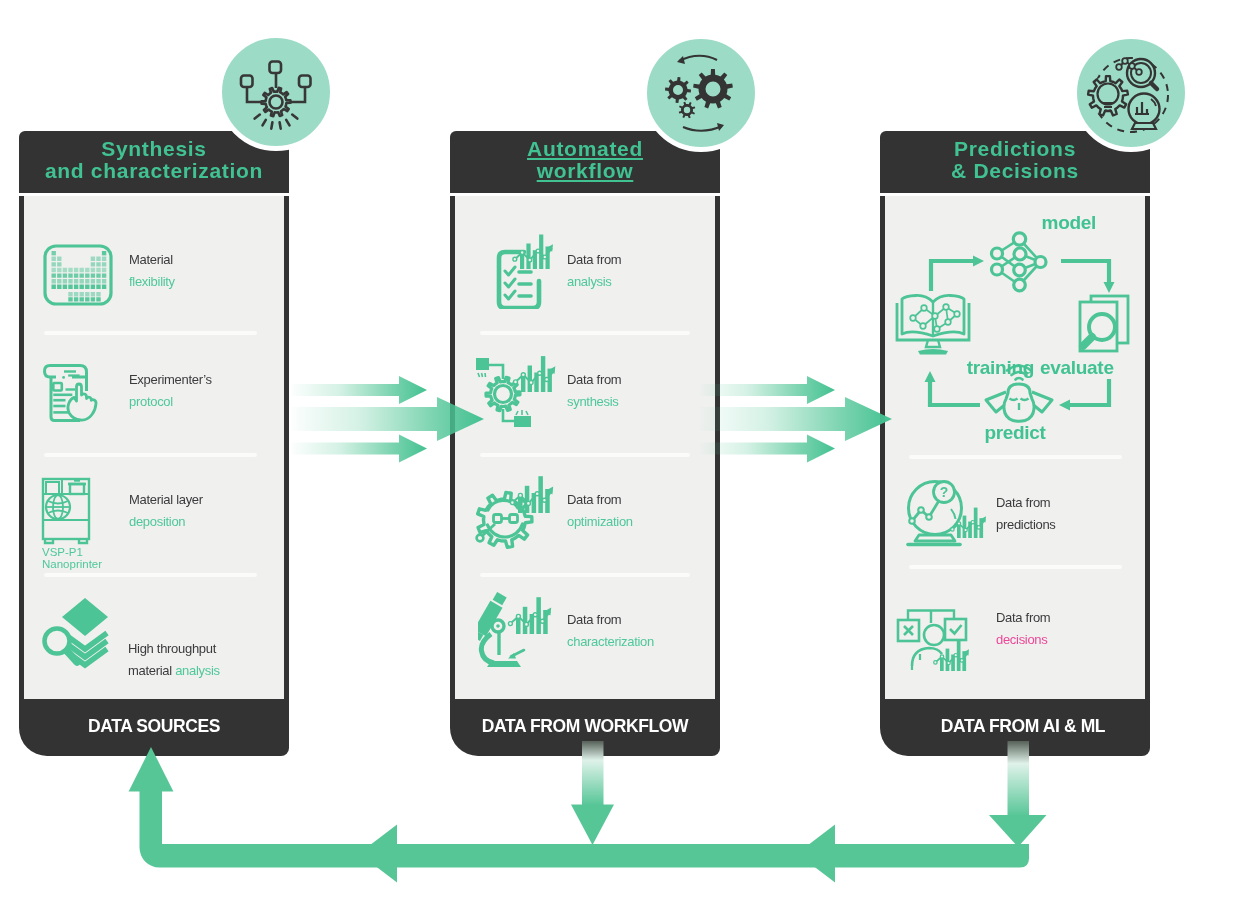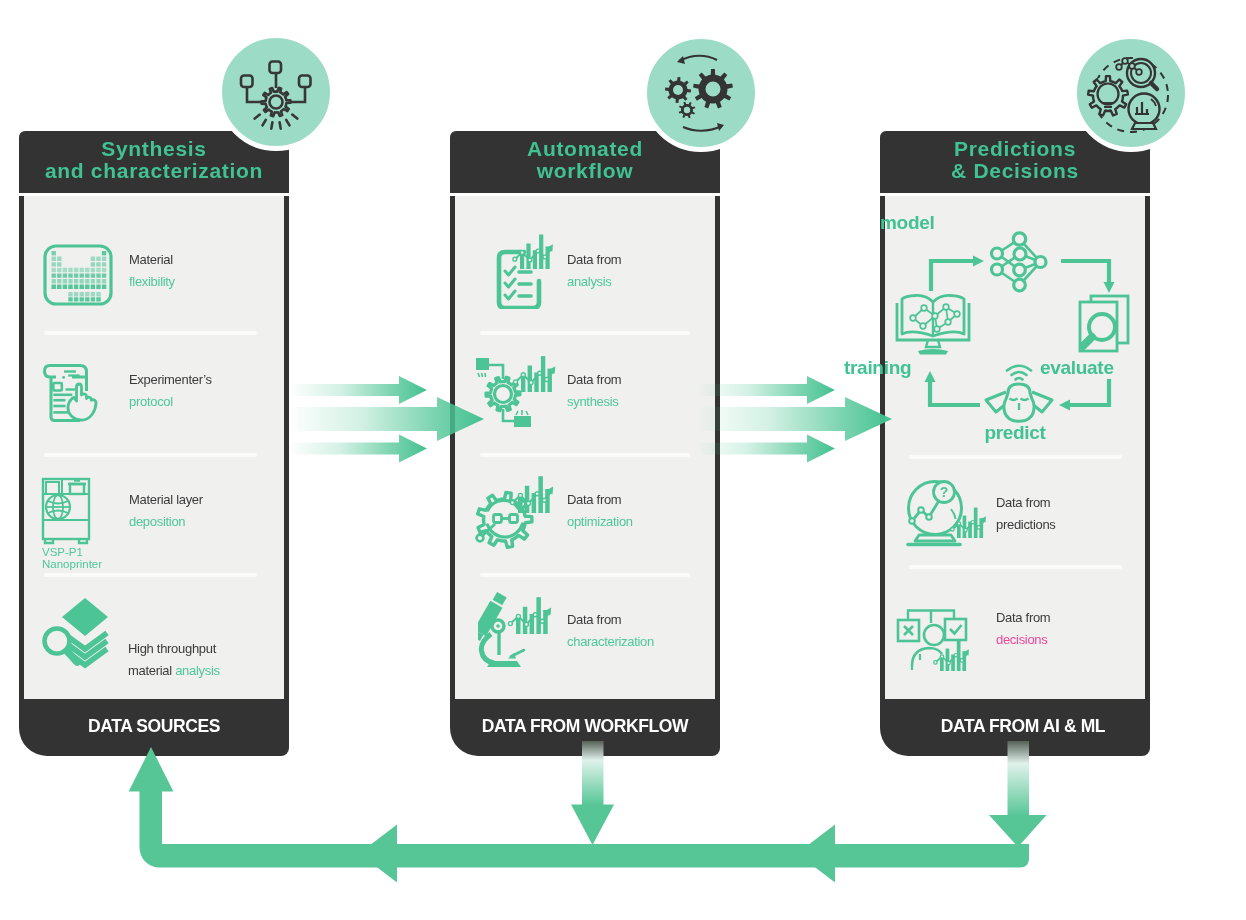--- a/index.html
+++ b/index.html
@@ -11,21 +11,21 @@
 .npl{color:#4ec89a;font-weight:normal;font-size:11.5px;line-height:12px;position:absolute}
 </style></head><body>
 
 <div class="abs" style="left:19px;top:131px;width:270px;height:62px;background:#333333;border-radius:6px 6px 0 0"></div>
 <div class="abs hdr" style="left:19px;top:131px;width:270px;height:62px;">Synthesis<br>and characterization</div>
 <div class="abs" style="left:19px;top:196px;width:270px;height:503px;background:#333333"></div>
 <div class="abs" style="left:24px;top:196px;width:260px;height:503px;background:#f0f0ef"></div>
 <div class="abs" style="left:19px;top:699px;width:270px;height:57px;background:#333333;border-radius:0 0 8px 28px"></div>
 
 <div class="abs" style="left:450px;top:131px;width:270px;height:62px;background:#333333;border-radius:6px 6px 0 0"></div>
-<div class="abs hdr" style="left:450px;top:131px;width:270px;height:58px;">Automated<br>workflow</div>
+<div class="abs hdr" style="left:450px;top:131px;width:270px;height:58px;text-decoration:underline;">Automated<br>workflow</div>
 <div class="abs" style="left:450px;top:196px;width:270px;height:503px;background:#333333"></div>
 <div class="abs" style="left:455px;top:196px;width:260px;height:503px;background:#f0f0ef"></div>
 <div class="abs" style="left:450px;top:699px;width:270px;height:57px;background:#333333;border-radius:0 0 8px 28px"></div>
 
 <div class="abs" style="left:880px;top:131px;width:270px;height:62px;background:#333333;border-radius:6px 6px 0 0"></div>
 <div class="abs hdr" style="left:880px;top:131px;width:270px;height:62px;">Predictions<br>&amp; Decisions</div>
 <div class="abs" style="left:880px;top:196px;width:270px;height:503px;background:#333333"></div>
 <div class="abs" style="left:885px;top:196px;width:260px;height:503px;background:#f0f0ef"></div>
 <div class="abs" style="left:880px;top:699px;width:270px;height:57px;background:#333333;border-radius:0 0 8px 28px"></div>
 <div class="abs ftr" style="left:19px;top:716px">DATA SOURCES</div>
@@ -305,22 +305,22 @@
     <path d="M139 207 L139 214" stroke="#4cc496" stroke-width="2.4"></path>
     <path d="M51 95 L51 65 L93 65" stroke="#4cc496" stroke-width="4.2" fill="none"></path>
     <path d="M93 59.5 L104 65 L93 70.5 Z" fill="#4cc496"></path>
     <path d="M181 65 L229 65 L229 86" stroke="#4cc496" stroke-width="4.2" fill="none"></path>
     <path d="M223.5 86 L229 97 L234.5 86 Z" fill="#4cc496"></path>
     <path d="M229 183 L229 209 L190 209" stroke="#4cc496" stroke-width="4.2" fill="none"></path>
     <path d="M190 203.5 L179 209 L190 214.5 Z" fill="#4cc496"></path>
     <path d="M100 209 L50 209 L50 186" stroke="#4cc496" stroke-width="4.2" fill="none"></path>
     <path d="M44.5 186 L50 175 L55.5 186 Z" fill="#4cc496"></path>
   </svg>
-<div class="cyc" style="left:880px;top:212px;width:216px;text-align:left">model</div>
-<div class="cyc" style="left:844px;top:357px;width:110px;text-align:left">training</div>
+<div class="cyc" style="left:880px;top:212px;width:216px;text-align:right">model</div>
+<div class="cyc" style="left:924px;top:357px;width:110px;text-align:right">training</div>
 <div class="cyc" style="left:1040px;top:357px;width:130px;">evaluate</div>
 <div class="cyc" style="left:880px;top:422px;width:270px;text-align:center">predict</div>
 <svg class="abs" style="left:292px;top:370px" width="210" height="100" viewBox="0 0 210 100">
     <defs>
       <linearGradient id="ag1" x1="0" y1="0" x2="1" y2="0">
     <stop offset="0" stop-color="#55c898" stop-opacity="0.02"></stop>
     <stop offset="0.35" stop-color="#55c898" stop-opacity="0.25"></stop>
     <stop offset="0.75" stop-color="#4cc494" stop-opacity="0.75"></stop>
     <stop offset="1" stop-color="#43c191" stop-opacity="1"></stop>
       </linearGradient>

